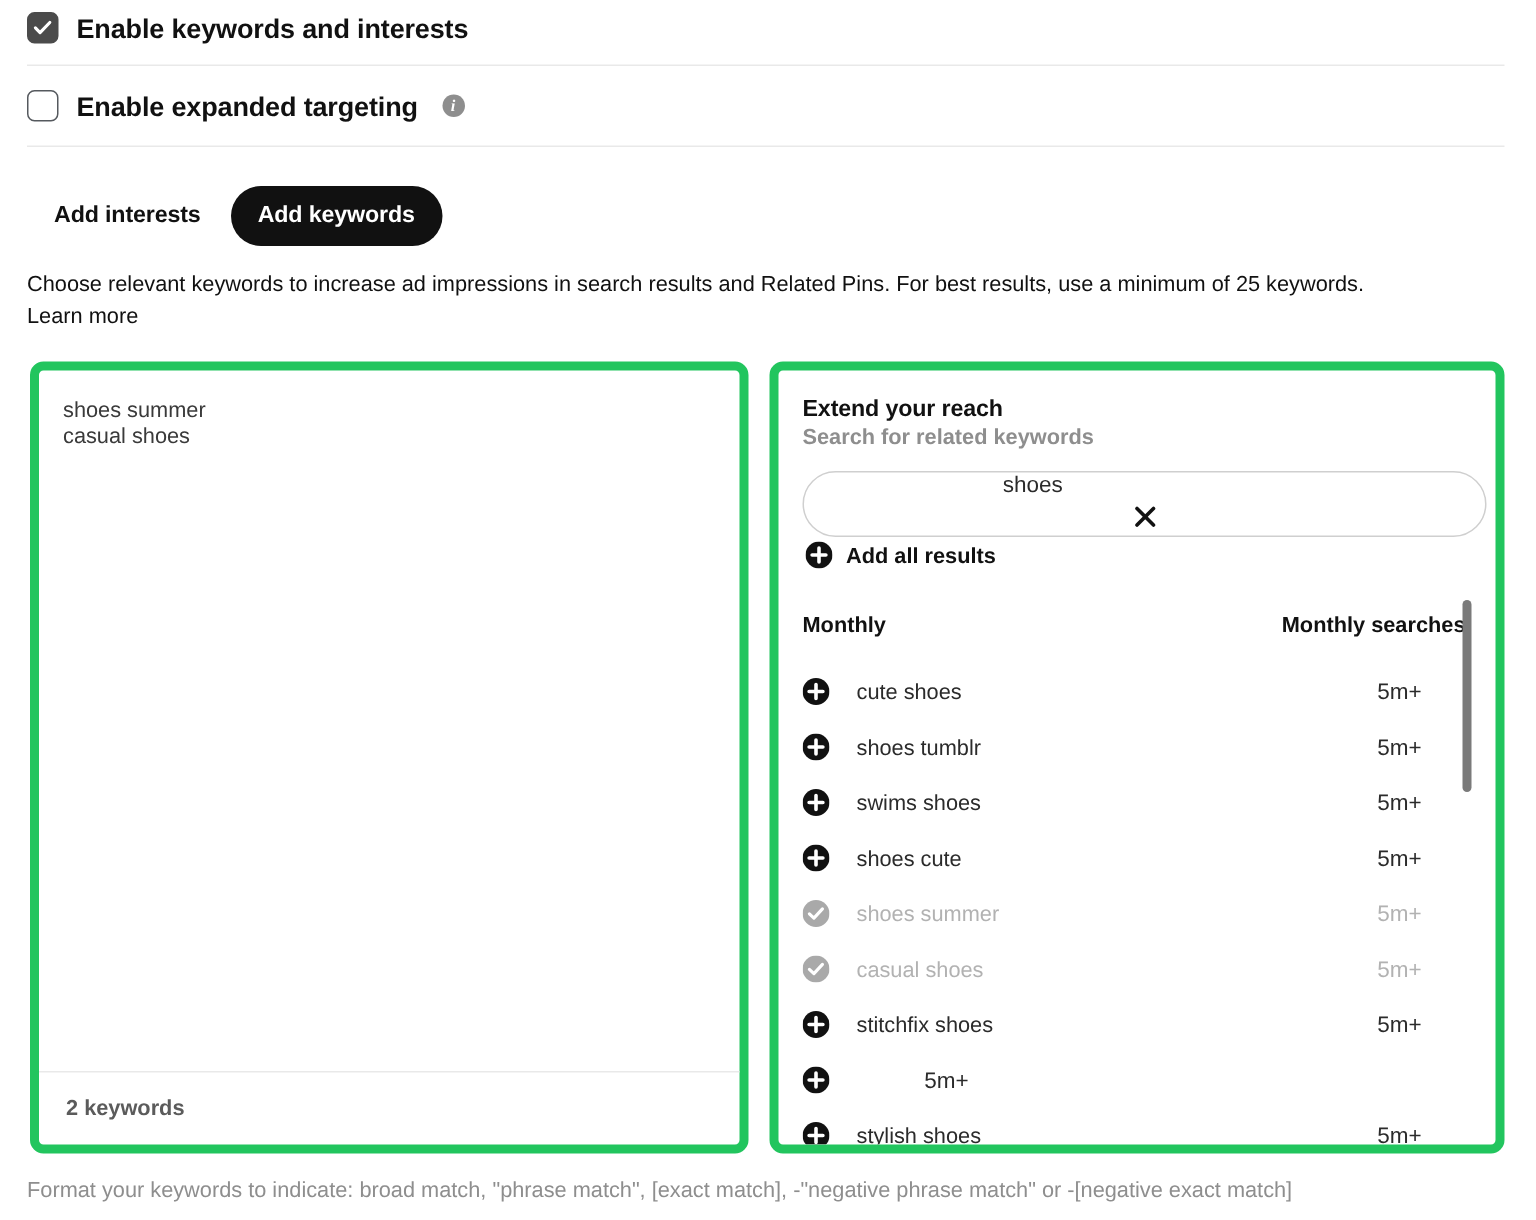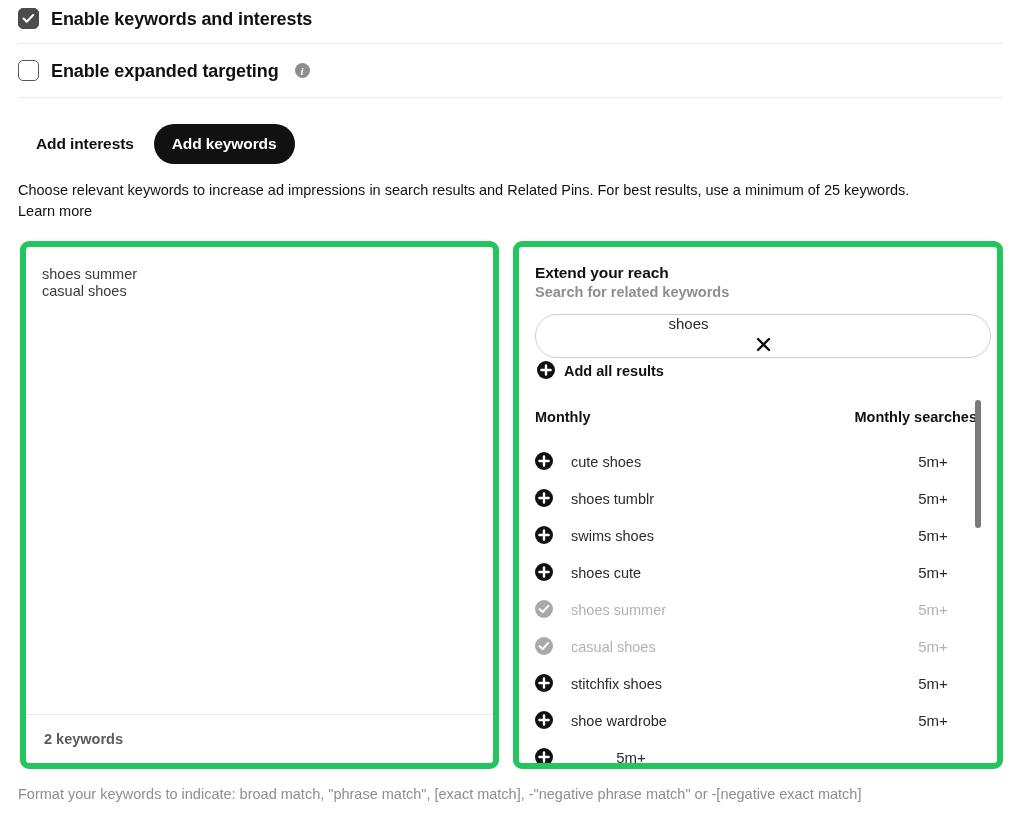--- a/index.html
+++ b/index.html
@@ -296,30 +296,30 @@
           <span class="res-name">stitchfix shoes</span>
           <span class="res-count">5m+</span>
         </div>
         <div class="res-row">
           <span class="res-icon">
             <svg width="18" height="18" viewBox="0 0 18 18">
               <circle cx="9" cy="9" r="9" fill="#111111"></circle>
               <path d="M9 4.4 V13.6 M4.4 9 H13.6" stroke="#ffffff" stroke-width="2.4" stroke-linecap="round"></path>
             </svg>
           </span>
-          <span class="res-name">shoe wardrobe</span>
-          <span class="res-count">5m+</span>
-        </div>
-        <div class="res-row">
-          <span class="res-icon">
-            <svg width="18" height="18" viewBox="0 0 18 18">
-              <circle cx="9" cy="9" r="9" fill="#111111"></circle>
-              <path d="M9 4.4 V13.6 M4.4 9 H13.6" stroke="#ffffff" stroke-width="2.4" stroke-linecap="round"></path>
-            </svg>
-          </span>
+          <span class="res-count">5m+</span>
+        </div>
+        <div class="res-row">
+          <span class="res-icon">
+            <svg width="18" height="18" viewBox="0 0 18 18">
+              <circle cx="9" cy="9" r="9" fill="#111111"></circle>
+              <path d="M9 4.4 V13.6 M4.4 9 H13.6" stroke="#ffffff" stroke-width="2.4" stroke-linecap="round"></path>
+            </svg>
+          </span>
+          <span class="res-name">stylish shoes</span>
           <span class="res-count">5m+</span>
         </div>
         <div class="res-row">
           <span class="res-name"></span>
           <span class="res-count"></span>
         </div>
       </div>
   </div>
 
   <div class="scrollbar-track">

